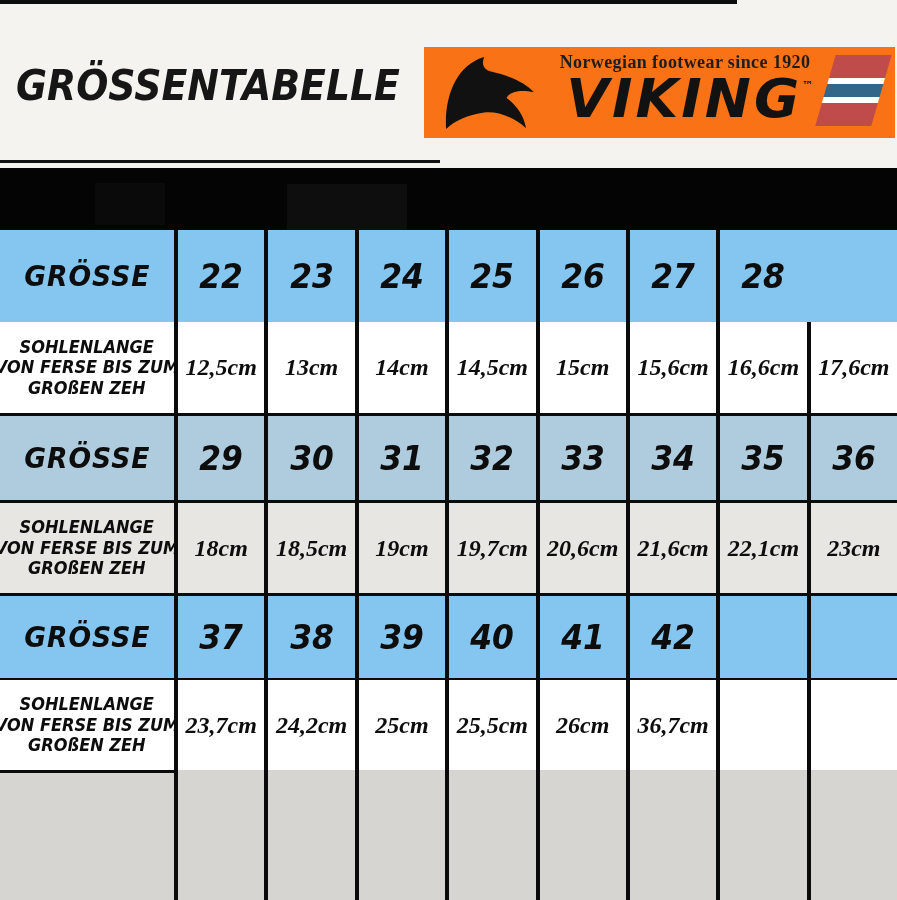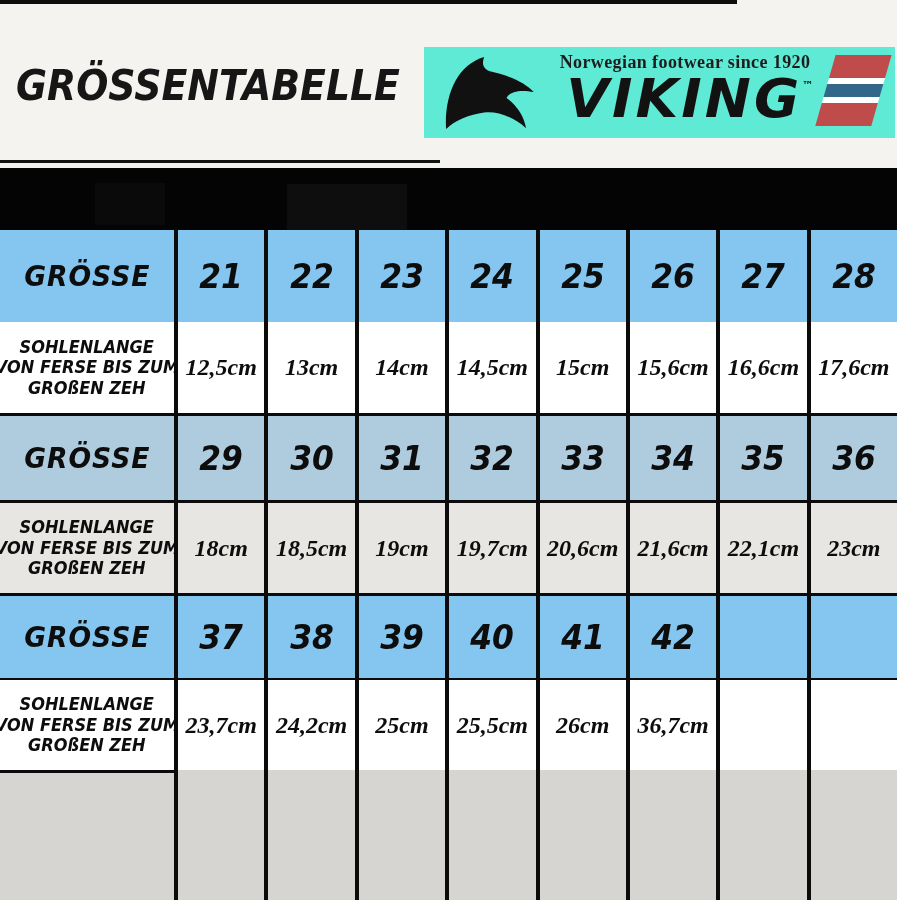--- a/index.html
+++ b/index.html
@@ -10,21 +10,21 @@
   }
   .top-rule{position:absolute;left:0;top:0;width:737px;height:4px;background:#0d0d0d;}
   
   .header{position:absolute;left:0;top:0;width:897px;height:160px;padding-left:16px;}
   .page-title{
     position:absolute;left:16px;top:60px;margin:0;
     font-size:43px;font-weight:bold;font-style:italic;color:#161616;
     letter-spacing:0px;transform:scaleX(.88);transform-origin:left center;
     white-space:nowrap;
   }
-  .logo-box{position:absolute;left:424px;top:47px;width:471px;height:91px;background:#5eead4;}
+  .logo-box{position:absolute;left:424px;top:47px;width:471px;height:91px;background:#f97316;}
   .logo-fin{position:absolute;left:10px;top:8px;width:108px;height:78px;}
   .logo-tagline{
     position:absolute;left:118px;top:5px;width:286px;text-align:center;
     font-family:"Liberation Serif",serif;font-weight:700;font-size:18px;color:#1d1d1d;
     letter-spacing:.4px;white-space:nowrap;
   }
   .logo-brand{
     position:absolute;left:118px;top:22px;width:290px;text-align:center;
     font-size:54px;font-weight:bold;font-style:italic;color:#121212;
     letter-spacing:3px;transform:scaleX(1.02);transform-origin:left center;
@@ -109,23 +109,20 @@
   <div class="ghost-b"></div>
 </div>
 
 <div class="size-table">
 
   <div class="row r-size1">
     <div class="cell">
         <span class="size-label">GRÖSSE</span>
       </div>
     <div class="cell">
-        <span class="size-num">21</span>
-      </div>
-    <div class="cell">
         <span class="size-num">22</span>
       </div>
     <div class="cell">
         <span class="size-num">23</span>
       </div>
     <div class="cell">
         <span class="size-num">24</span>
       </div>
     <div class="cell">
         <span class="size-num">25</span>

